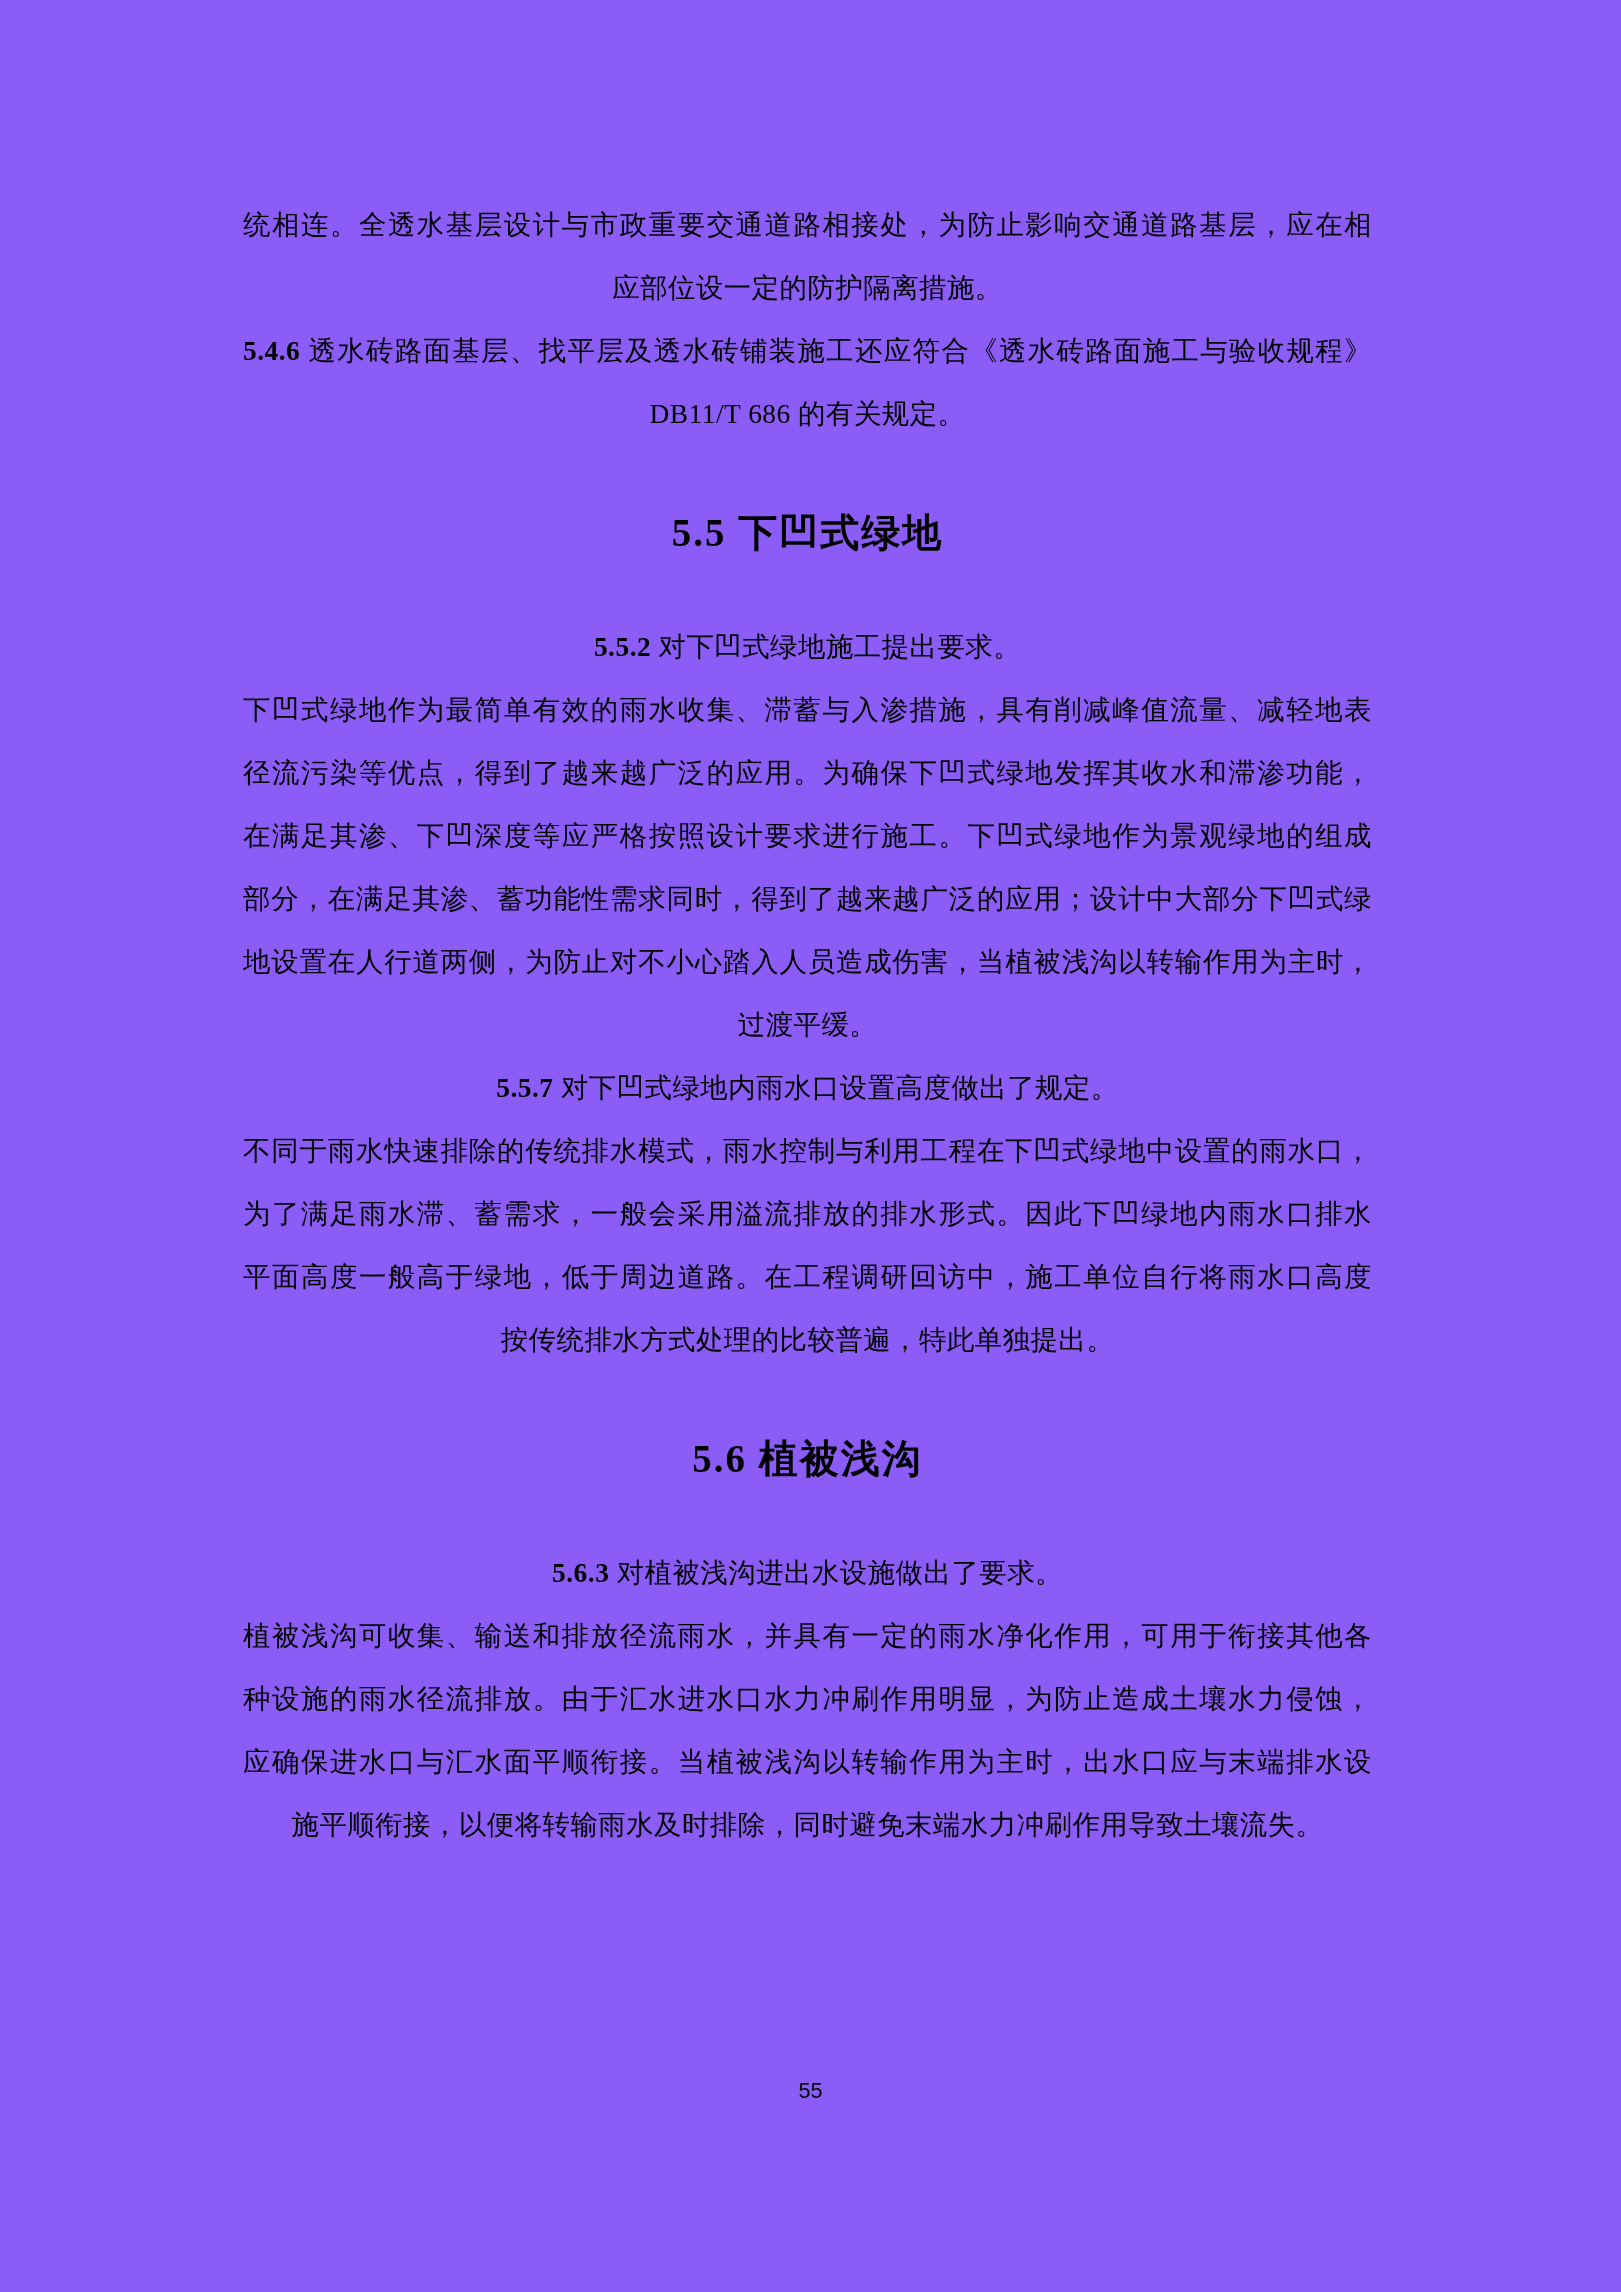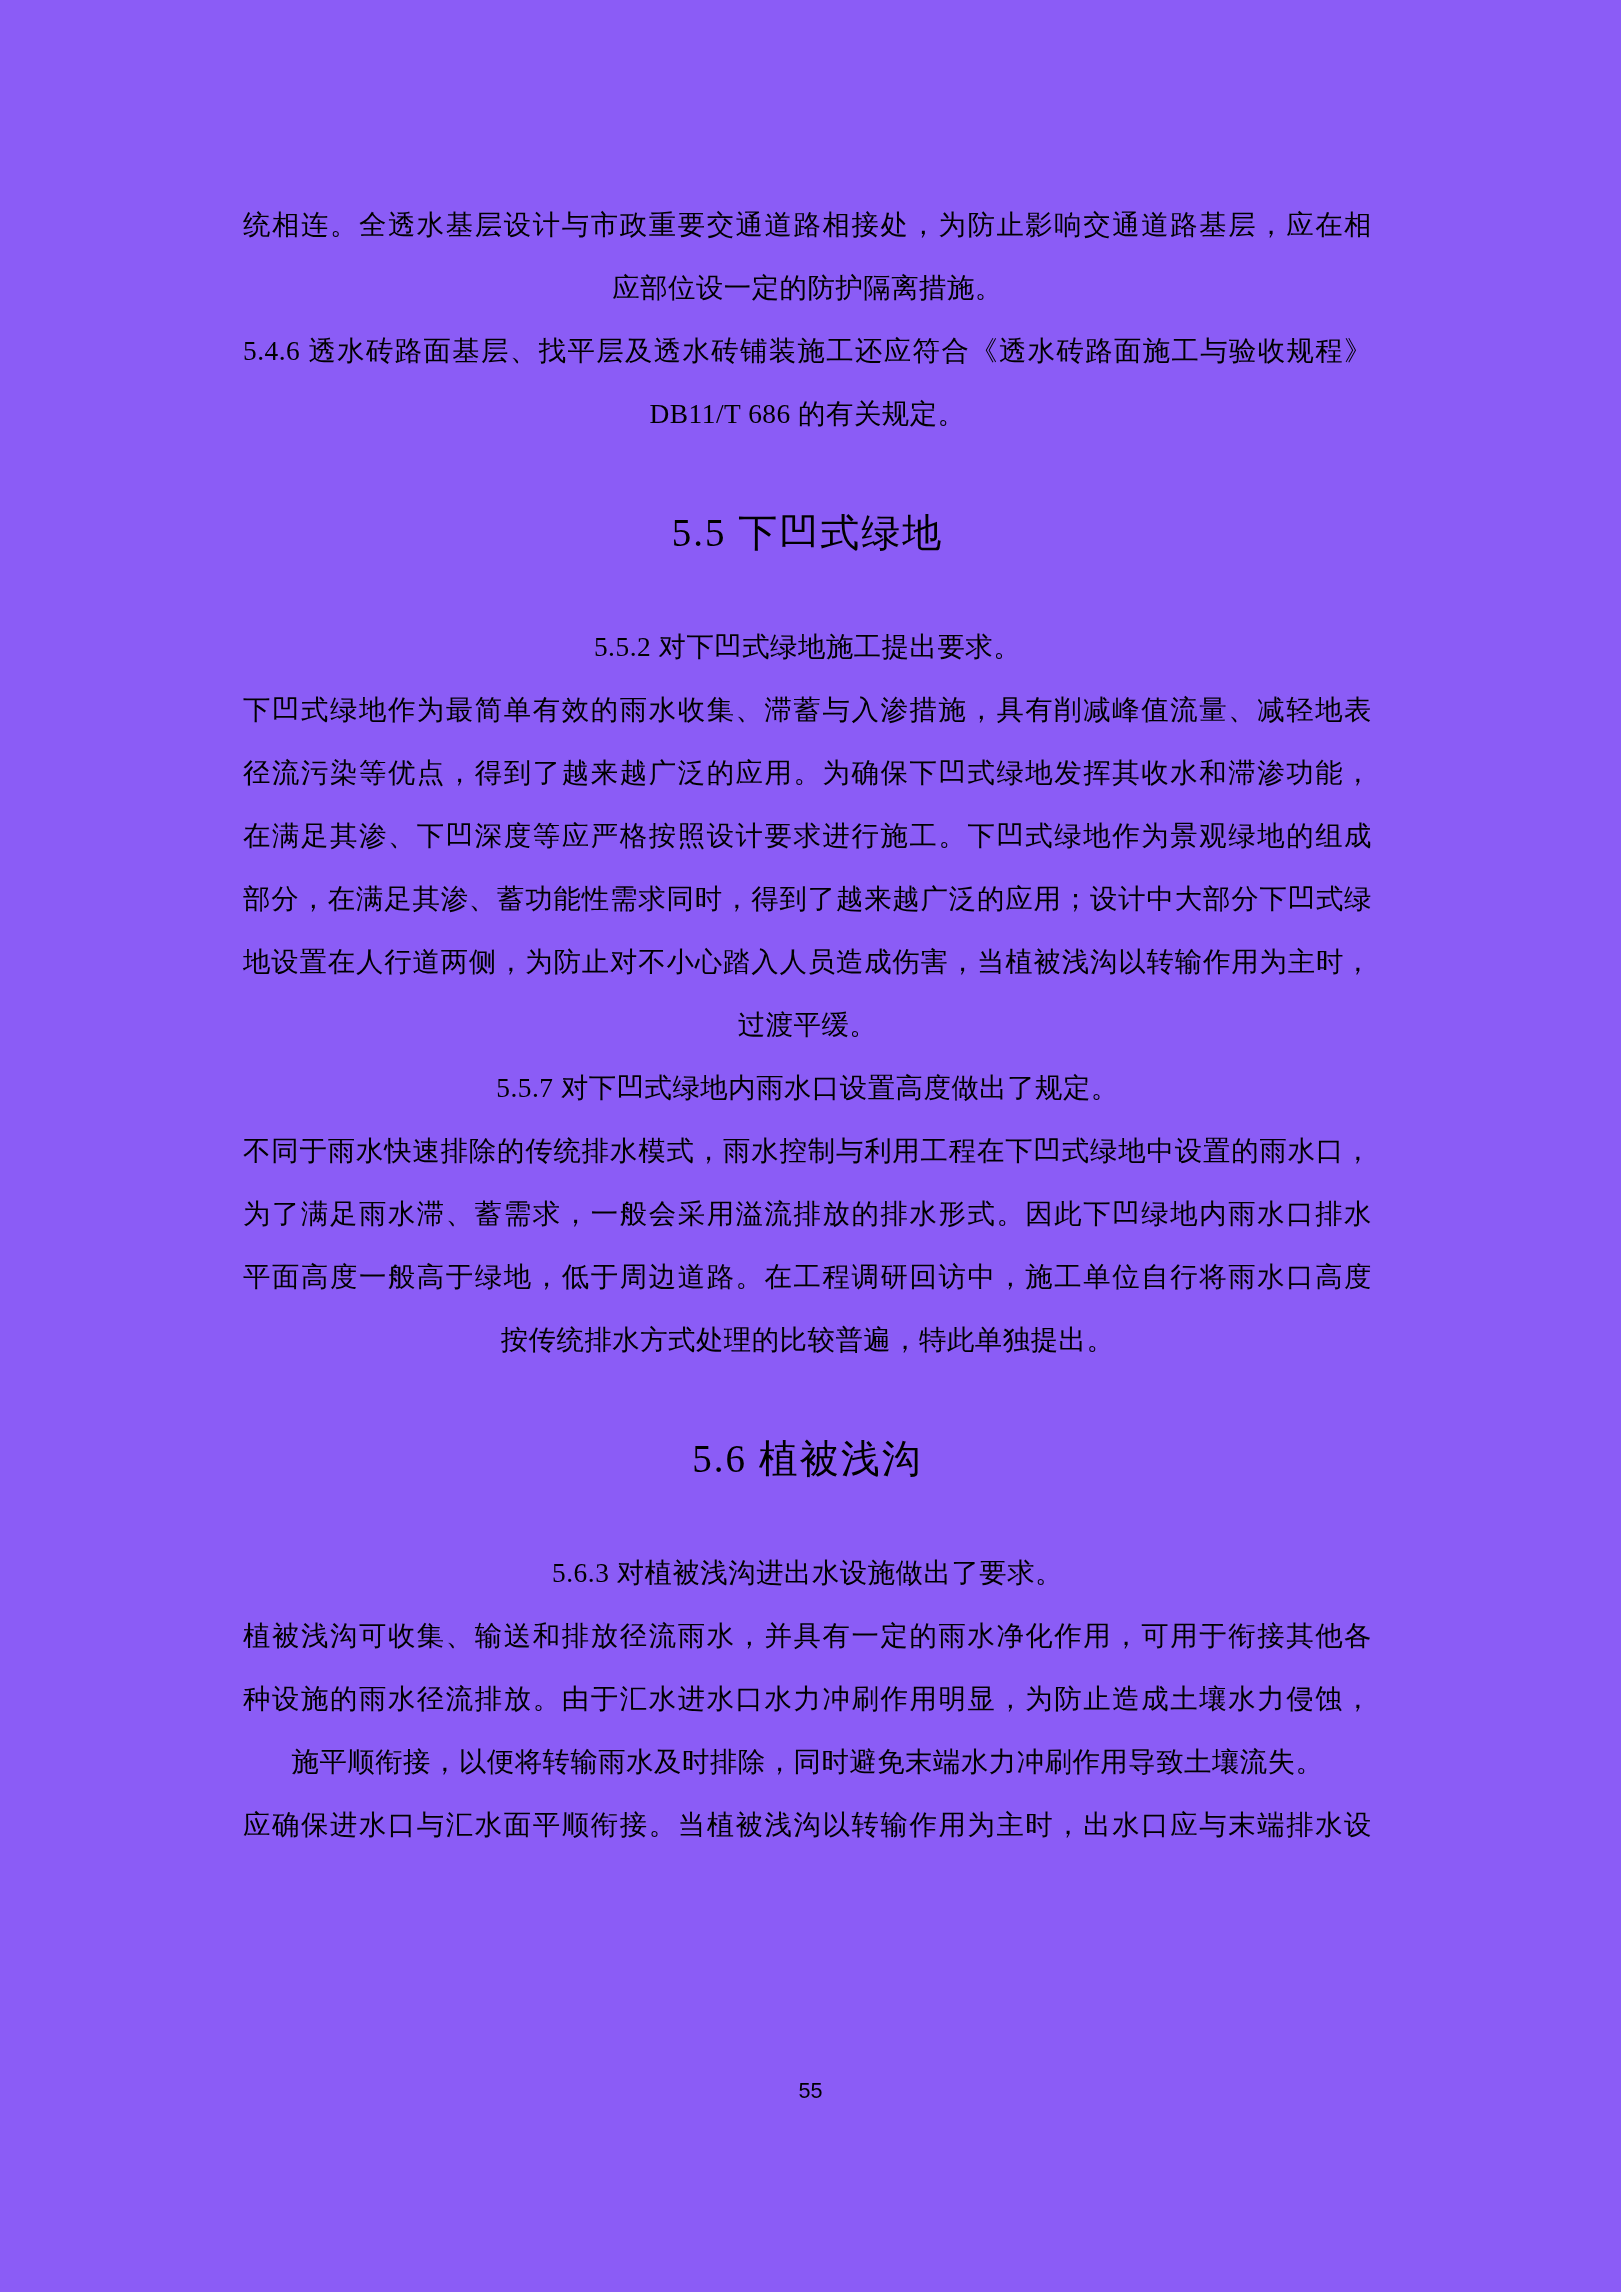--- a/index.html
+++ b/index.html
@@ -36,21 +36,21 @@
   .line.heading {
     font-size: 39px;
     line-height: 59px;
     height: 59px;
     font-weight: bold;
     text-align: right;
     text-align-last: center;
     margin: 57px 0 54px 0;
     letter-spacing: 2px;
   }
-  .b { font-weight: normal; }
+  .b { font-weight: bold; }
   .footer {
     margin-top: 222px;
     text-align: center;
     font-family: "Liberation Sans", "DejaVu Sans", sans-serif;
     font-size: 21.6px;
     line-height: 23.5px;
     color: #000000;
   }
 </style>
 </head>
@@ -72,18 +72,18 @@
       <div class="line body"><span>过渡平缓。</span></div>
       <div class="line body"><span class="b">5.5.7 </span><span>对下凹式绿地内雨水口设置高度做出了规定。</span></div>
       <div class="line body j"><span>不同于雨水快速排除的传统排水模式，雨水控制与利用工程在下凹式绿地中设置的雨水口，</span></div>
       <div class="line body j"><span>为了满足雨水滞、蓄需求，一般会采用溢流排放的排水形式。因此下凹绿地内雨水口排水</span></div>
       <div class="line body j"><span>平面高度一般高于绿地，低于周边道路。在工程调研回访中，施工单位自行将雨水口高度</span></div>
       <div class="line body"><span>按传统排水方式处理的比较普遍，特此单独提出。</span></div>
       <div class="line heading"><span class="b">5.6 植被浅沟</span></div>
       <div class="line body"><span class="b">5.6.3 </span><span>对植被浅沟进出水设施做出了要求。</span></div>
       <div class="line body j"><span>植被浅沟可收集、输送和排放径流雨水，并具有一定的雨水净化作用，可用于衔接其他各</span></div>
       <div class="line body j"><span>种设施的雨水径流排放。由于汇水进水口水力冲刷作用明显，为防止造成土壤水力侵蚀，</span></div>
+      <div class="line body j"><span>应确保进水口与汇水面平顺衔接。当植被浅沟以转输作用为主时，出水口应与末端排水设</span></div>
       <div class="line body"><span>施平顺衔接，以便将转输雨水及时排除，同时避免末端水力冲刷作用导致土壤流失。</span></div>
-      <div class="line body j"><span>应确保进水口与汇水面平顺衔接。当植被浅沟以转输作用为主时，出水口应与末端排水设</span></div>
     </div>
   <div class="footer">55</div>
 </div>
 
 
 </body></html>

